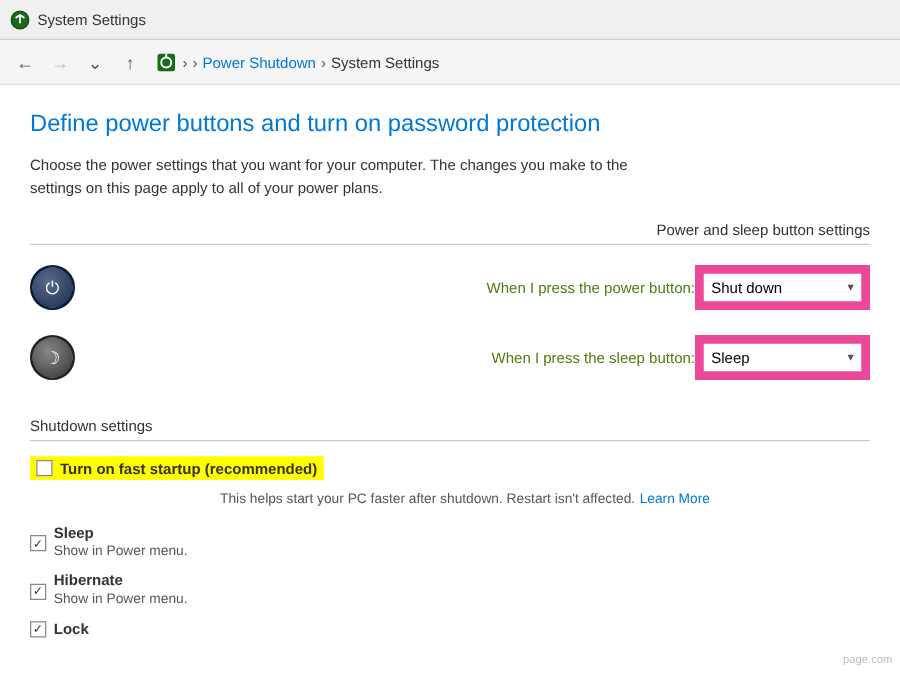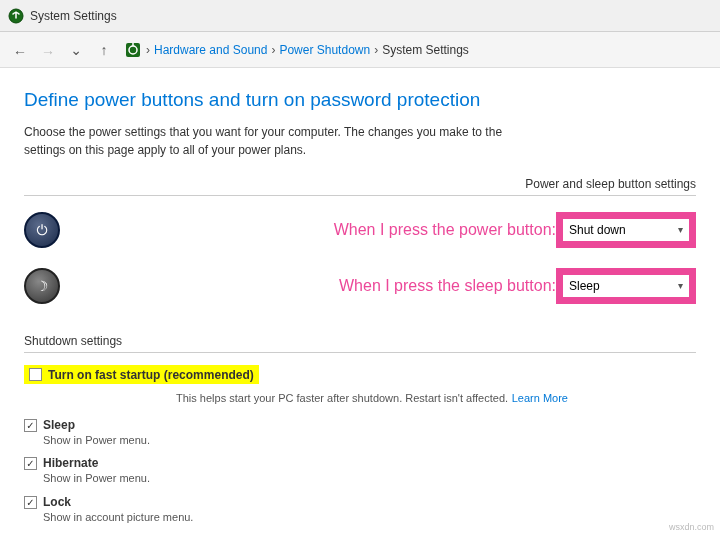--- a/index.html
+++ b/index.html
@@ -148,22 +148,22 @@
       border: 2px solid #222;
     }
 
     .power-symbol {
       color: #fff;
       font-size: 14px;
       line-height: 1;
     }
 
     .button-label {
-      font-size: 16px;
-      color: #ec4899;
+      font-size: 12px;
+      color: #4d7c0f;
       flex: 1;
     }
 
     .dropdown {
       width: 140px;
       height: 36px;
       border: 7px solid #ec4899;
       background: #fff;
       font-size: 12px;
       padding: 2px 6px;
@@ -178,21 +178,21 @@
       color: #555;
     }
 
     
     .shutdown-settings {
       margin-top: 24px;
     }
 
     .checkbox-row {
       display: flex;
-      align-items: flex-start;
+      align-items: center;
       margin-bottom: 4px;
       padding: 2px 0;
     }
 
     .checkbox-wrap {
       display: flex;
       align-items: center;
       margin-right: 6px;
       margin-top: 1px;
     }
@@ -271,21 +271,20 @@
   <button class="nav-btn" title="Up">↑</button>
 
   <div class="breadcrumb">
 
     <svg width="18" height="18" viewBox="0 0 18 18">
       <rect x="2" y="2" width="14" height="14" rx="2" fill="#1a6a1a"></rect>
       <circle cx="9" cy="9" r="4" fill="none" stroke="#fff" stroke-width="1.5"></circle>
       <line x1="9" y1="2" x2="9" y2="5" stroke="#fff" stroke-width="1.5"></line>
     </svg>
     <span class="breadcrumb-sep">›</span>
-    <span class="breadcrumb-item">Hardware and Sound</span>
     <span class="breadcrumb-sep">›</span>
     <span class="breadcrumb-item">Power Shutdown</span>
     <span class="breadcrumb-sep">›</span>
     <span class="breadcrumb-item current">System Settings</span>
   </div>
 </div>
 
 <div class="main">
 
   <div class="content">
@@ -355,20 +354,19 @@
           <div class="checkbox-desc">Show in Power menu.</div>
         </div>
       </div>
 
       <div class="checkbox-row">
         <div class="checkbox-wrap">
           <div class="checkbox checked"></div>
         </div>
         <div class="checkbox-label-group">
           <div class="checkbox-label">Lock</div>
-          <div class="checkbox-desc">Show in account picture menu.</div>
         </div>
       </div>
     </div>
   </div>
 </div>
 
-<div class="watermark">wsxdn.com</div>
+<div class="watermark">page.com</div>
 
 </body></html>

